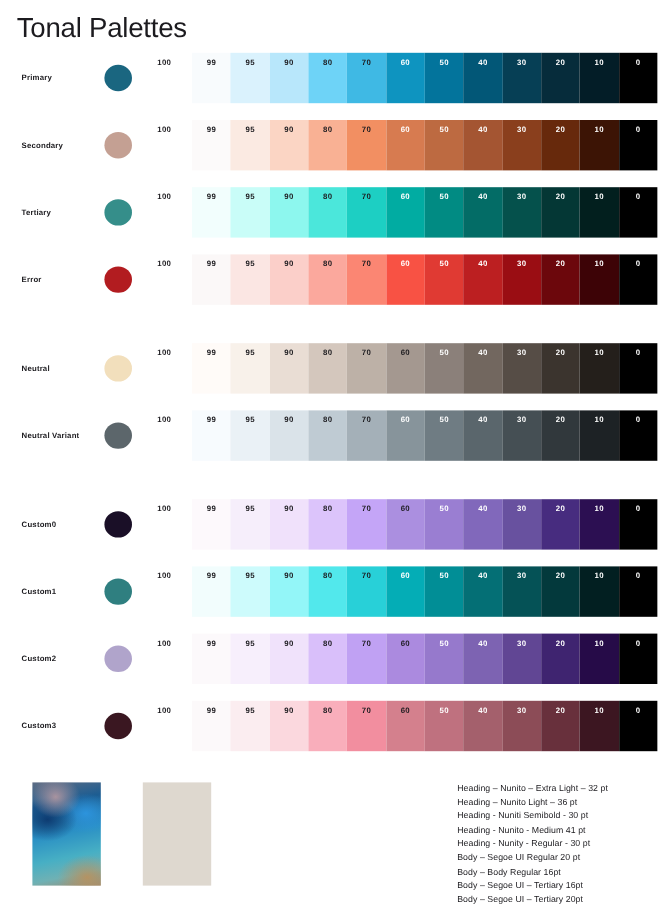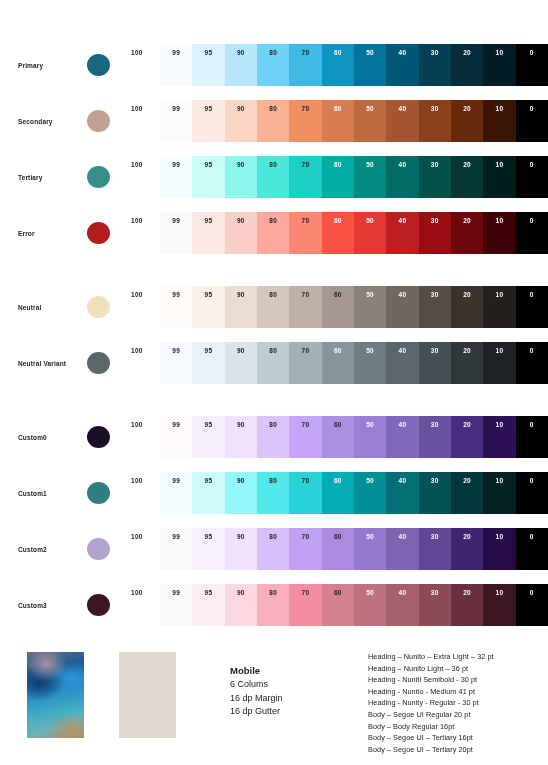--- a/index.html
+++ b/index.html
@@ -138,34 +138,35 @@
     line-height: 13.5px;
   }
   .grid-info .grid-title {
     font-weight: 700;
     font-size: 9.5px;
     line-height: 14px;
   }
 
   .type-list {
     position: absolute;
-    left: 368px;
+    left: 381px;
     top: 3px;
     font-size: 7.3px;
     color: #1c1b1f;
     line-height: 11.6px;
     letter-spacing: 0.05px;
   }
   .type-list div { white-space: nowrap; }
 </style>
 </head>
 <body>
 
 <div id="page">
 
+  <div class="page-title">Tonal Palettes</div>
 
   <div class="palettes">
       <div class="palette-row">
         <div class="row-label">Primary</div>
         <div class="row-circle" style="background: rgb(26, 102, 128);"></div>
         <div class="tone-100">100</div>
         <div class="swatches">
           <div class="swatch" style="background: rgb(248, 251, 253);">
             <div class="tone-label" style="color: rgb(28, 27, 31);">99</div>
           </div>
@@ -590,26 +591,20 @@
             <div class="tone-label" style="color: rgb(255, 255, 255);">0</div>
           </div>
         </div>
       </div>
     </div>
 
   <div class="bottom">
     <div class="thumb thumb-photo"></div>
     <div class="thumb thumb-solid" style="background: rgb(222, 216, 207);"></div>
 
-    <div class="grid-info">
-      <div class="grid-title">Mobile</div>
-      <div>6 Colums</div>
-      <div>16 dp Margin</div>
-      <div>16 dp Gutter</div>
-    </div>
 
     <div class="type-list">
         <div>Heading – Nunito – Extra Light – 32 pt</div>
         <div>Heading – Nunito Light – 36 pt</div>
         <div>Heading - Nuniti Semibold - 30 pt</div>
         <div>Heading - Nunito - Medium 41 pt</div>
         <div>Heading - Nunity - Regular - 30 pt</div>
         <div>Body – Segoe UI Regular 20 pt</div>
         <div>Body – Body Regular 16pt</div>
         <div>Body – Segoe UI – Tertiary 16pt</div>

